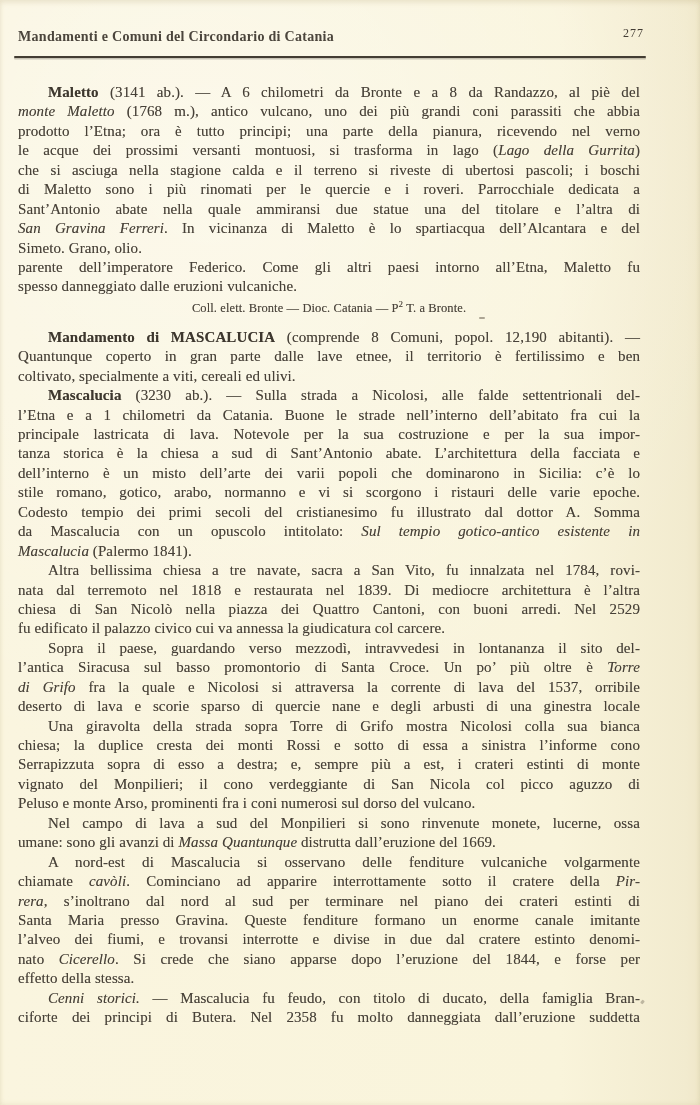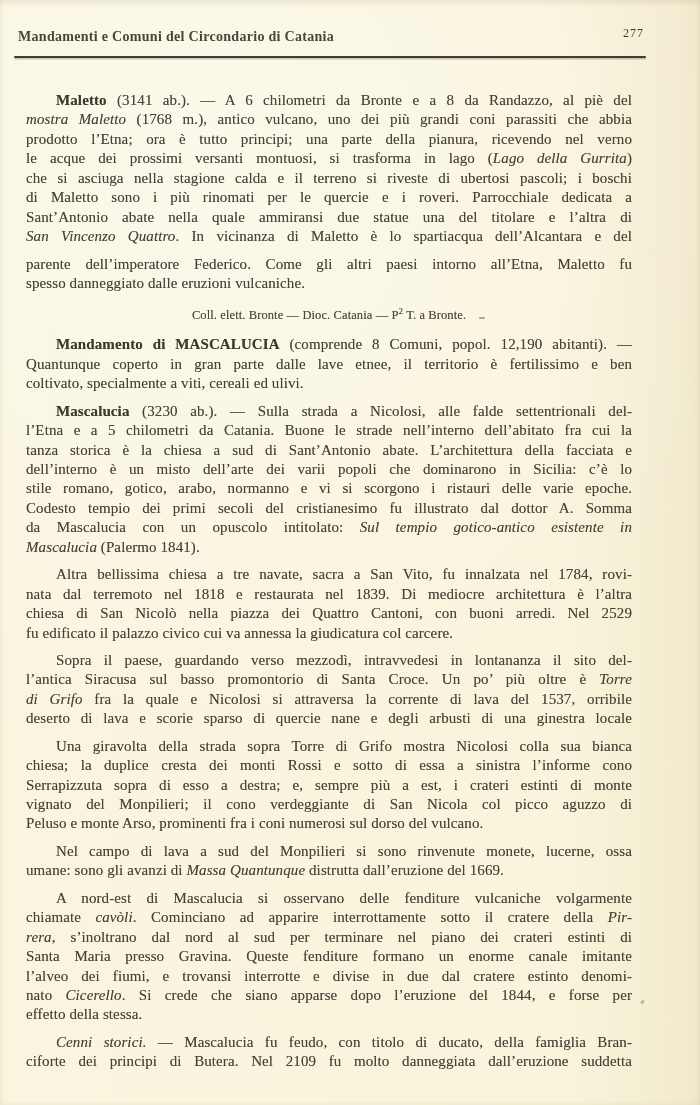--- a/index.html
+++ b/index.html
@@ -38,33 +38,33 @@
     box-shadow: 0 1.5px 0 rgba(67,61,51,0.28);
     border-radius: 1px;
   }
   .bodycol {
     position: absolute; left: 18px; right: 60px; top: 83px;
     color: #474138;
     font-size: 15px;
     letter-spacing: 0.1px;
     text-shadow: 0 0 0.5px rgba(71,65,56,0.45);
   }
-  .para { margin: 8px; }
+  .para { margin: 0; }
   .line {
     height: 19.45px; line-height: 19.45px;
     text-align: justify;
     -moz-text-align-last: justify; text-align-last: justify;
     white-space: nowrap;
   }
   .line.last { -moz-text-align-last: left; text-align-last: left; }
   .line.indent { text-indent: 30px; }
   .center-line {
     text-align: center;
     font-size: 12.5px; line-height: 16px;
-    margin-top: 14px; margin-bottom: 12px;
+    margin-top: 3px; margin-bottom: 12px;
     color: #4a443b;
   }
   b { font-weight: 700; color: #3d372e; }
   i { font-style: italic; }
   sup { font-size: 9px; vertical-align: super; line-height: 0; }
   .speck {
     position: absolute; background: #6b6354; border-radius: 1px; opacity: 0.55;
   }
   .speck.s1 { left: 479px; top: 317px; width: 6px; height: 2px; }
   .speck.s2 { left: 641px; top: 1000px; width: 3px; height: 4px; transform: rotate(40deg); opacity: 0.4; }
@@ -74,41 +74,43 @@
 
 <div class="page">
   <header class="pagehead">
     <span class="head-title">Mandamenti e Comuni del Circondario di Catania</span>
     <span class="head-num">277</span>
   </header>
   <div class="rule"></div>
   <main class="bodycol">
       <div class="para">
         <div class="line indent"><b>Maletto</b> (3141 ab.). — A 6 chilometri da Bronte e a 8 da Randazzo, al piè del</div>
-        <div class="line"><i>mostra Maletto</i> (1768 m.), antico vulcano, uno dei più grandi coni parassiti che abbia</div>
+        <div class="line"><i>monte Maletto</i> (1768 m.), antico vulcano, uno dei più grandi coni parassiti che abbia</div>
         <div class="line">prodotto l’Etna; ora è tutto principi; una parte della pianura, ricevendo nel verno</div>
         <div class="line">le acque dei prossimi versanti montuosi, si trasforma in lago (<i>Lago della Gurrita</i>)</div>
         <div class="line">che si asciuga nella stagione calda e il terreno si riveste di ubertosi pascoli; i boschi</div>
         <div class="line">di Maletto sono i più rinomati per le quercie e i roveri. Parrocchiale dedicata a</div>
         <div class="line">Sant’Antonio abate nella quale ammiransi due statue una del titolare e l’altra di</div>
-        <div class="line"><i>San Vincenzo Quattro</i>. In vicinanza di Maletto è lo spartiacqua dell’Alcantara e del</div>
+        <div class="line"><i>San Gravina Ferreri</i>. In vicinanza di Maletto è lo spartiacqua dell’Alcantara e del</div>
+        <div class="line last">Simeto. Grano, olio.</div>
       </div>
       <div class="para">
         <div class="line">parente dell’imperatore Federico. Come gli altri paesi intorno all’Etna, Maletto fu</div>
         <div class="line last">spesso danneggiato dalle eruzioni vulcaniche.</div>
       </div>
       <div class="center-line">Coll. elett. Bronte — Dioc. Catania — P<sup>2</sup> T. a Bronte.</div>
       <div class="para">
         <div class="line indent"><b>Mandamento di MASCALUCIA</b> (comprende 8 Comuni, popol. 12,190 abitanti). —</div>
         <div class="line">Quantunque coperto in gran parte dalle lave etnee, il territorio è fertilissimo e ben</div>
         <div class="line last">coltivato, specialmente a viti, cereali ed ulivi.</div>
       </div>
       <div class="para">
         <div class="line indent"><b>Mascalucia</b> (3230 ab.). — Sulla strada a Nicolosi, alle falde settentrionali del-</div>
-        <div class="line">l’Etna e a 5 chilometri da Catania. Buone le strade nell’interno dell’abitato fra cui la</div>
+        <div class="line">l’Etna e a 1 chilometri da Catania. Buone le strade nell’interno dell’abitato fra cui la</div>
+        <div class="line">principale lastricata di lava. Notevole per la sua costruzione e per la sua impor-</div>
         <div class="line">tanza storica è la chiesa a sud di Sant’Antonio abate. L’architettura della facciata e</div>
         <div class="line">dell’interno è un misto dell’arte dei varii popoli che dominarono in Sicilia: c’è lo</div>
         <div class="line">stile romano, gotico, arabo, normanno e vi si scorgono i ristauri delle varie epoche.</div>
         <div class="line">Codesto tempio dei primi secoli del cristianesimo fu illustrato dal dottor A. Somma</div>
         <div class="line">da Mascalucia con un opuscolo intitolato: <i>Sul tempio gotico-antico esistente in</i></div>
         <div class="line last"><i>Mascalucia</i> (Palermo 1841).</div>
       </div>
       <div class="para">
         <div class="line indent">Altra bellissima chiesa a tre navate, sacra a San Vito, fu innalzata nel 1784, rovi-</div>
         <div class="line">nata dal terremoto nel 1818 e restaurata nel 1839. Di mediocre architettura è l’altra</div>
@@ -136,18 +138,18 @@
         <div class="line indent">A nord-est di Mascalucia si osservano delle fenditure vulcaniche volgarmente</div>
         <div class="line">chiamate <i>cavòli</i>. Cominciano ad apparire interrottamente sotto il cratere della <i>Pir-</i></div>
         <div class="line"><i>rera</i>, s’inoltrano dal nord al sud per terminare nel piano dei crateri estinti di</div>
         <div class="line">Santa Maria presso Gravina. Queste fenditure formano un enorme canale imitante</div>
         <div class="line">l’alveo dei fiumi, e trovansi interrotte e divise in due dal cratere estinto denomi-</div>
         <div class="line">nato <i>Cicerello</i>. Si crede che siano apparse dopo l’eruzione del 1844, e forse per</div>
         <div class="line last">effetto della stessa.</div>
       </div>
       <div class="para">
         <div class="line indent"><i>Cenni storici.</i> — Mascalucia fu feudo, con titolo di ducato, della famiglia Bran-</div>
-        <div class="line">ciforte dei principi di Butera. Nel 2109 fu molto danneggiata dall’eruzione suddetta</div>
+        <div class="line">ciforte dei principi di Butera. Nel 2358 fu molto danneggiata dall’eruzione suddetta</div>
       </div>
     </main>
   <div class="speck s1"></div>
   <div class="speck s2"></div>
 </div>
 
 </body></html>

